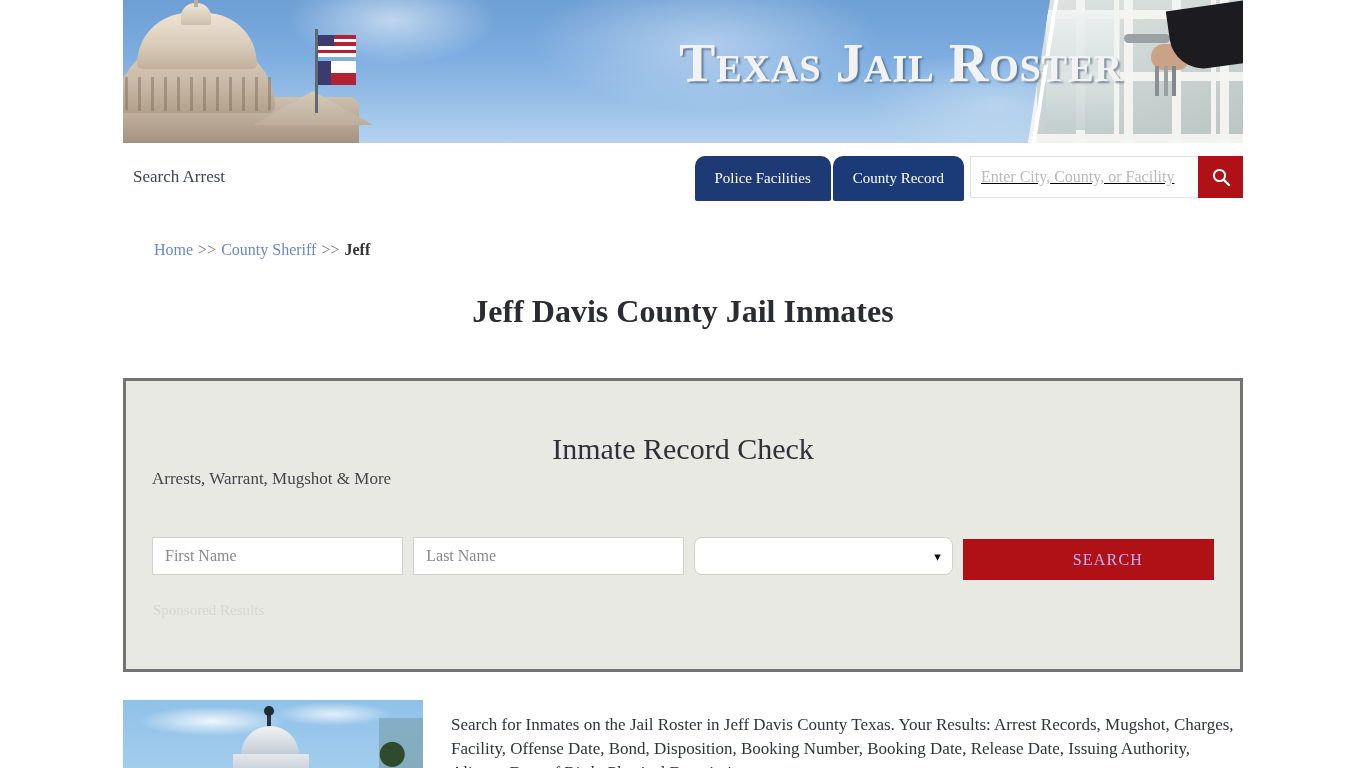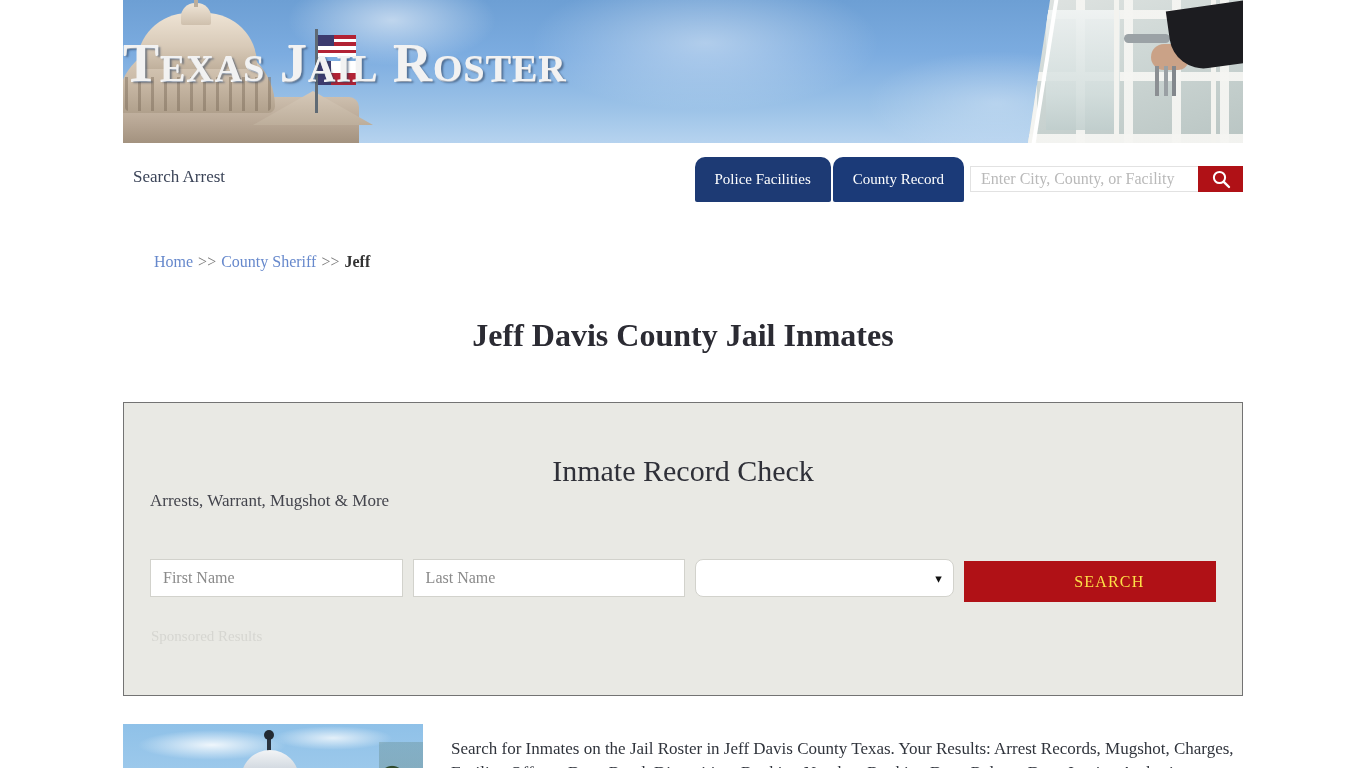--- a/index.html
+++ b/index.html
@@ -196,71 +196,72 @@
     position: absolute;
     top: 0; right: 196px;
     width: 4px; height: 143px;
     background: #ffffff;
     transform: skewX(-9deg);
   }
   .banner-title {
     position: absolute;
     left: 0; right: 0;
     top: 32px;
-    text-align: left;
+    text-align: right;
     font-family: "Liberation Serif", serif;
     font-size: 54px;
     font-weight: bold;
     letter-spacing: 1px;
     color: #f2f2f2;
     text-shadow: 2px 2px 2px rgba(40,60,90,0.55), 0 1px 0 #ffffff;
     font-variant: small-caps;
-    padding-right: 68px;
+    padding-right: 120px;
   }
 
   
   .navbar {
     width: 1120px;
     margin: 0 auto;
     height: 72px;
     position: relative;
   }
   .brand {
     position: absolute;
     left: 10px; top: 24px;
     font-size: 17px;
     color: #3b4458;
     font-family: "Liberation Serif", serif;
   }
   .nav-right {
     position: absolute;
     right: 0; top: 13px;
     display: flex;
-    align-items: center;
+    align-items: flex-start;
     height: 46px;
   }
   .tab {
     background: #1d3a74;
     color: #ffffff;
     font-size: 15px;
     padding: 12px 20px 14px 20px;
     border-radius: 10px 10px 2px 2px;
     margin-right: 2px;
     border: none;
     cursor: pointer;
     font-family: "Liberation Serif", serif;
     height: 45px;
     line-height: 20px;
   }
   .tab.alt { background: #1b3a78; }
   .search-wrap {
     display: flex;
     align-items: stretch;
-    height: 26px;
+    height: 42px;
     margin-left: 4px;
+    text-decoration: underline;
   }
   .search-input {
     width: 228px;
     border: 1px solid #e2e2e2;
     border-right: none;
     padding: 0 10px;
     font-size: 16px;
     color: #555;
     font-family: "Liberation Serif", serif;
     outline: none;
@@ -274,21 +275,21 @@
     cursor: pointer;
     display: flex;
     align-items: center;
     justify-content: center;
   }
   .search-btn svg { display: block; }
 
   
   .breadcrumb {
     width: 1120px;
-    margin: 12px auto;
+    margin: 0 auto;
     padding: 26px 0 0 31px;
     font-size: 16px;
     color: #3b3b3b;
   }
   .breadcrumb a {
     color: #6688cc;
     text-decoration: none;
   }
   .breadcrumb .sep { color: #7b7b7b; margin: 0 5px; }
   .breadcrumb .current { color: #333; font-weight: bold; }
@@ -302,21 +303,21 @@
     font-weight: bold;
     color: #2b2b33;
     padding-top: 34px;
   }
 
   
   .panel {
     width: 1120px;
     margin: 48px auto 13px auto;
     background: #e9e9e4;
-    border: 1px solid #737373;
+    border: 3px solid #737373;
     padding: 28px 26px 30px 26px;
     position: relative;
     height: 294px;
   }
   .panel-title {
     text-align: center;
     font-size: 30px;
     color: #2f3038;
     font-weight: normal;
     margin: 22px 0 0 0;
@@ -361,21 +362,21 @@
     position: absolute;
     right: 12px; top: 12px;
     pointer-events: none;
     font-size: 13px;
     color: #111;
   }
   .btn-search {
     width: 258px;
     height: 41px;
     background: #b01116;
-    color: #fde047;
+    color: #c4b5fd;
     border: none;
     font-size: 16px;
     letter-spacing: 1.2px;
     cursor: pointer;
     font-family: "Liberation Serif", serif;
     margin-top: 2px;
     padding-left: 45px;
   }
   .sponsored {
     position: absolute;

